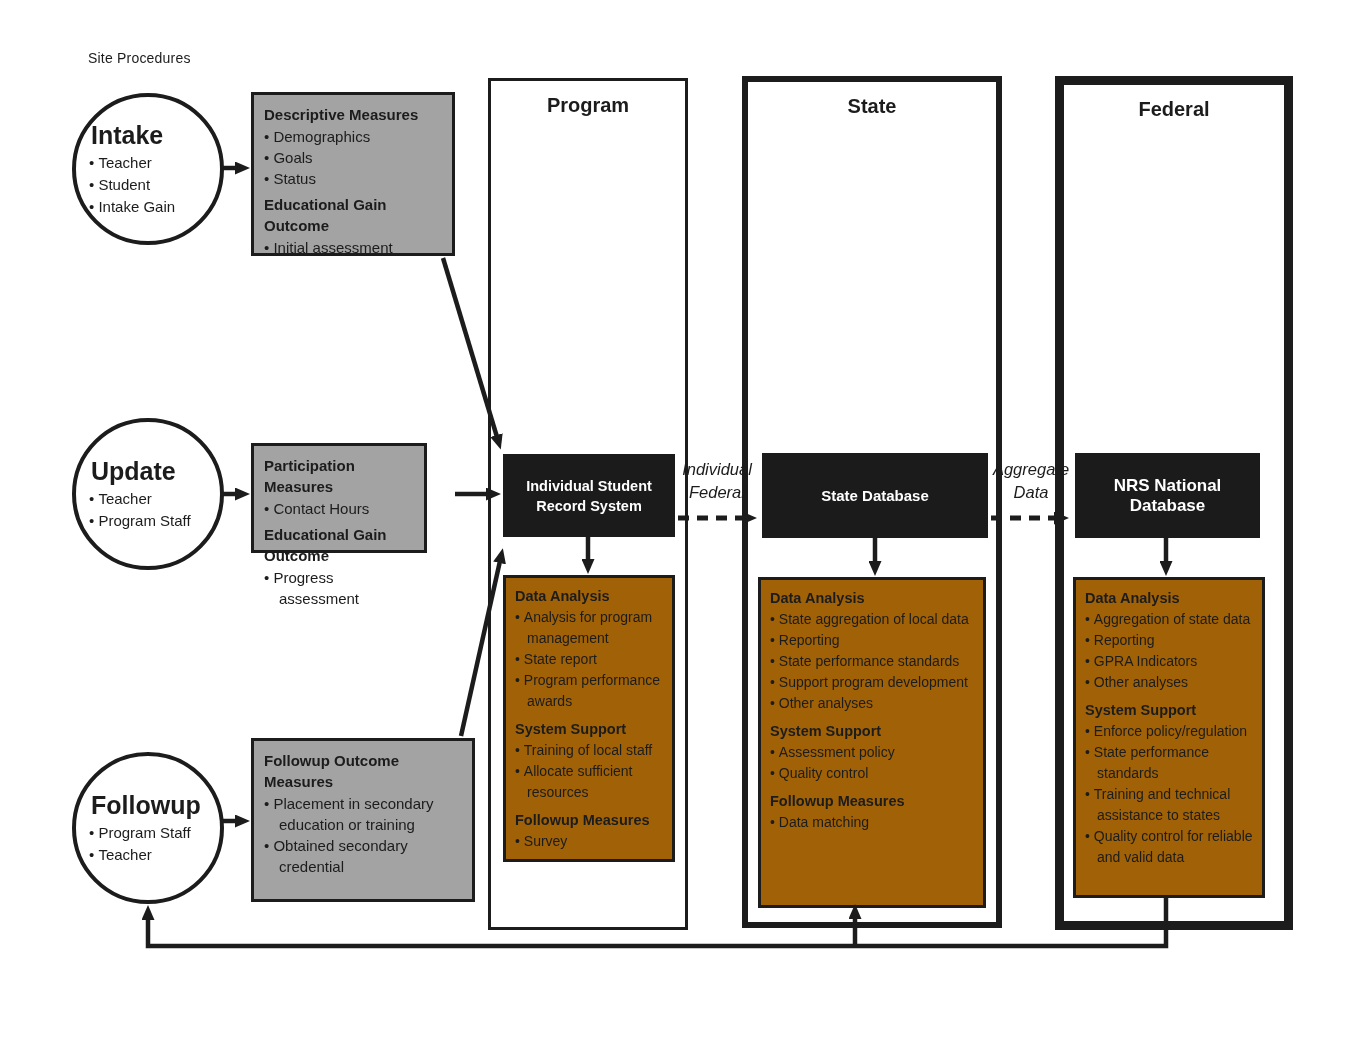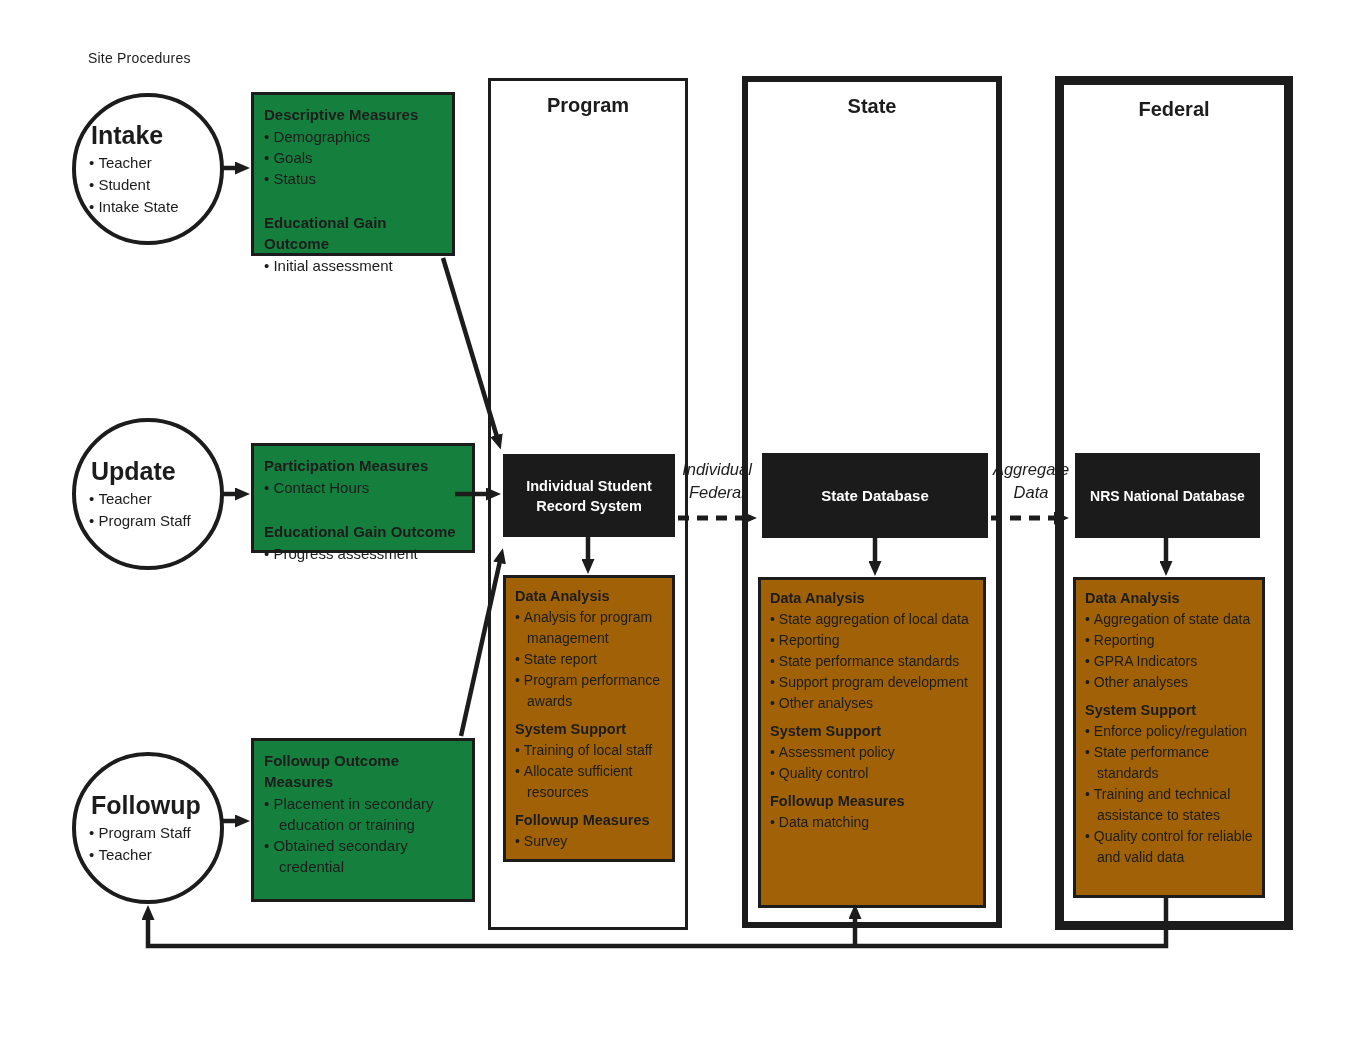--- a/index.html
+++ b/index.html
@@ -16,44 +16,44 @@
   }
   .circle-inner { width:118px; }
   .circle-title { font-size:25px; font-weight:bold; margin:0 0 2px 2px; }
   ul.blist { margin:0; padding:0; list-style:none; }
   .circle ul.blist { font-size:15px; }
   ul.blist li { padding-left:15px; text-indent:-15px; line-height:22px; }
   ul.blist li::before { content:"\2022\00a0 "; }
 
   
   .mbox {
-    position:absolute; border:3px solid #1c1c1c; background:#15803d; box-sizing:border-box;
+    position:absolute; border:3px solid #1c1c1c; background:#a3a3a3; box-sizing:border-box;
     padding:9px 8px 6px 10px;
   }
   .mbox h4 { margin:0 0 1px 0; font-size:15px; font-weight:bold; line-height:21px; }
-  .mbox h4.gap { margin-top:23px; }
+  .mbox h4.gap { margin-top:5px; }
   .mbox ul.blist { font-size:15px; }
   .mbox ul.blist li { line-height:21px; }
 
   
   .col { position:absolute; box-sizing:border-box; background:transparent; }
   .col-program { border:3px solid #1c1c1c; }
   .col-state   { border:6px solid #1c1c1c; }
   .col-federal { border:9px solid #1c1c1c; }
   .col-title { text-align:center; font-size:20px; font-weight:bold; margin-top:13px; }
 
   
   .db {
     position:absolute; background:#1b1b1b; color:#ffffff; box-sizing:border-box;
     display:flex; align-items:center; justify-content:center; text-align:center;
     font-weight:bold; padding:0 8px; line-height:20px;
   }
   .db-isrs { font-size:14.5px; }
   .db-state { font-size:15px; }
-  .db-nrs { font-size:14px; }
+  .db-nrs { font-size:17px; }
 
   
   .detail {
     position:absolute; border:3px solid #1c1c1c; background:#a16207; box-sizing:border-box;
     padding:8px 6px 6px 9px;
   }
   .detail h4 { margin:7px 0 1px 0; font-size:14.5px; font-weight:bold; line-height:20px; }
   .detail h4:first-child { margin-top:0; }
   .detail ul.blist { font-size:14px; }
   .detail ul.blist li { padding-left:12px; text-indent:-12px; line-height:21px; }
@@ -71,21 +71,21 @@
 <div class="canvas">
 
   <div class="page-title">Site Procedures</div>
 
   <div class="circle" style="left:72px; top:93px;">
     <div class="circle-inner">
       <div class="circle-title">Intake</div>
       <ul class="blist">
           <li>Teacher</li>
           <li>Student</li>
-          <li>Intake State</li>
+          <li>Intake Gain</li>
         </ul>
     </div>
   </div>
 
   <div class="circle" style="left:72px; top:418px;">
     <div class="circle-inner">
       <div class="circle-title">Update</div>
       <ul class="blist">
           <li>Teacher</li>
           <li>Program Staff</li>
@@ -109,21 +109,21 @@
         <li>Demographics</li>
         <li>Goals</li>
         <li>Status</li>
       </ul>
     <h4 class="gap">Educational Gain Outcome</h4>
     <ul class="blist">
         <li>Initial assessment</li>
       </ul>
   </div>
 
-  <div class="mbox" style="left:251px; top:443px; width:224px; height:110px;">
+  <div class="mbox" style="left:251px; top:443px; width:176px; height:110px;">
     <h4>Participation Measures</h4>
     <ul class="blist">
         <li>Contact Hours</li>
       </ul>
     <h4 class="gap">Educational Gain Outcome</h4>
     <ul class="blist">
         <li>Progress assessment</li>
       </ul>
   </div>
 

